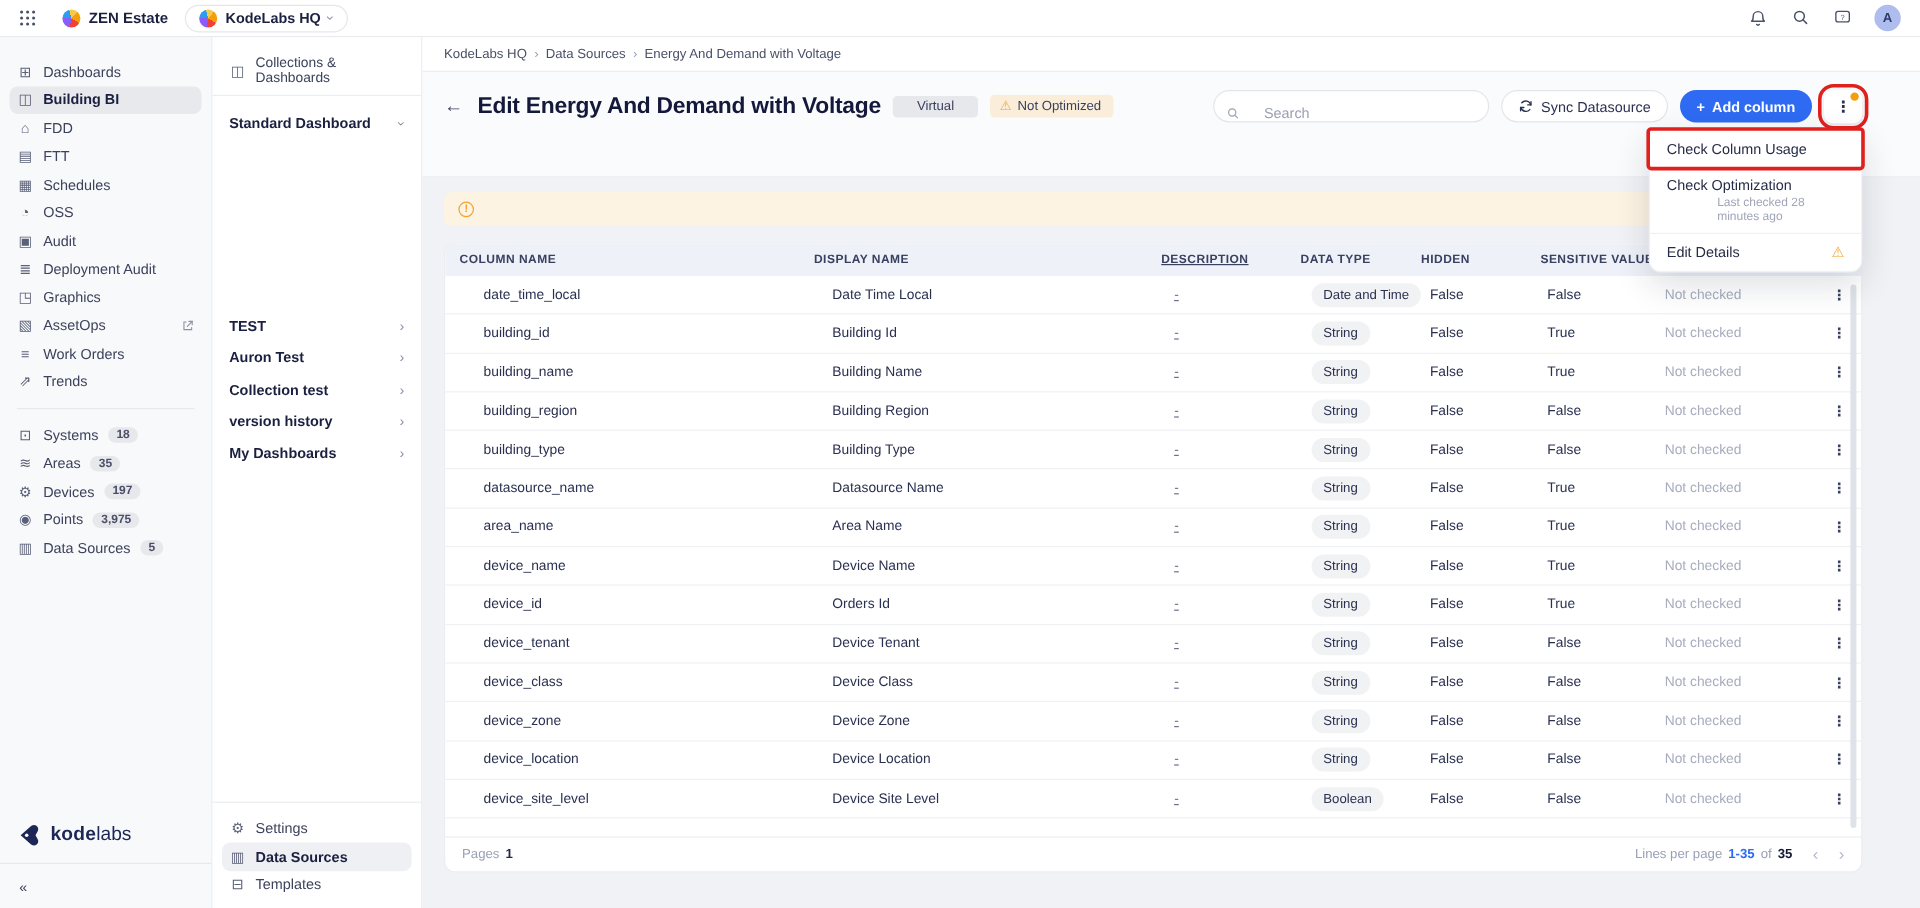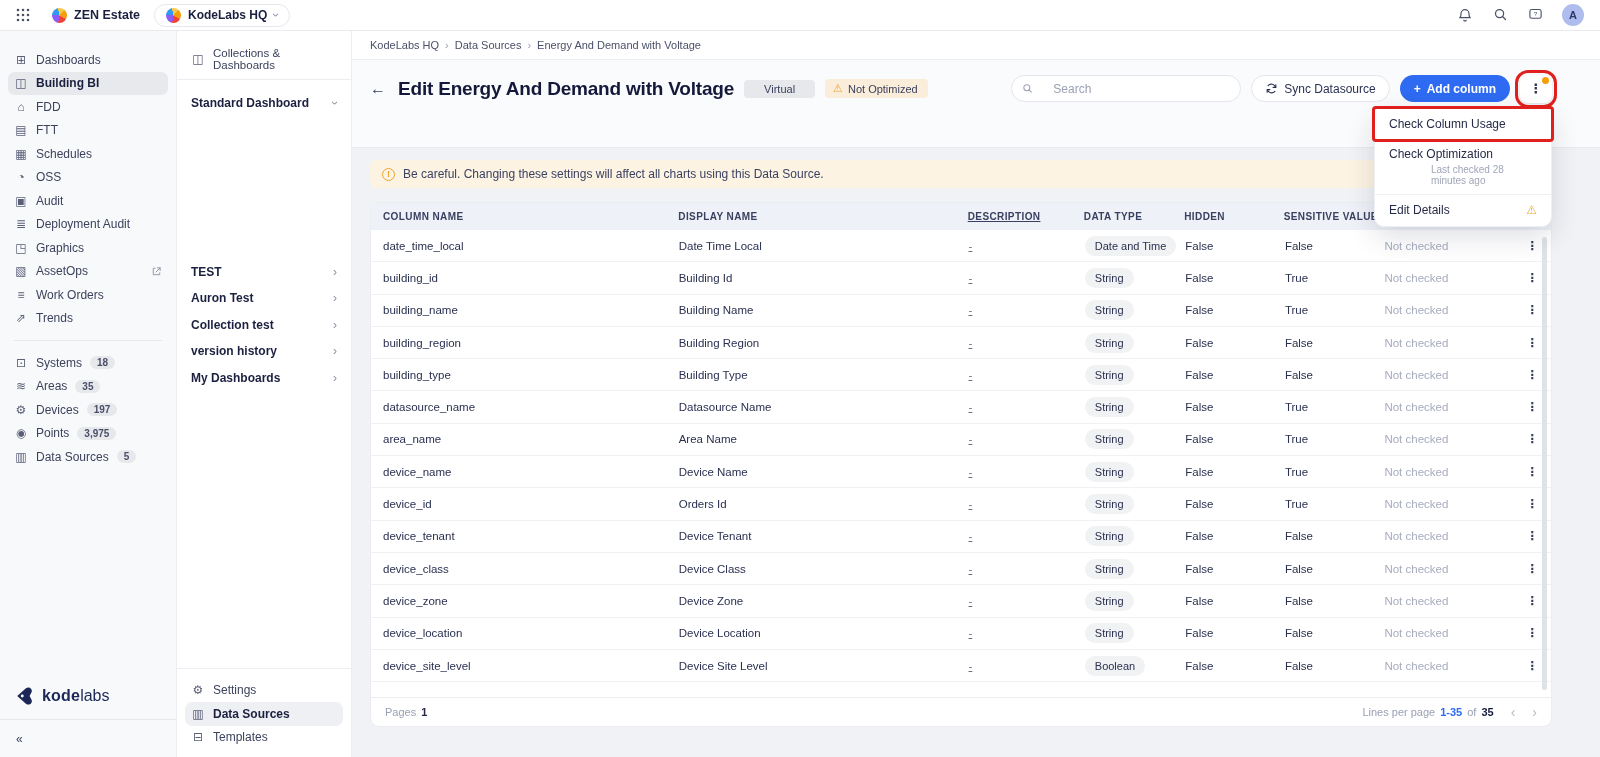--- a/index.html
+++ b/index.html
@@ -59,21 +59,21 @@
   .crumb-wrap:last-child .crumb-sep { display:none; }
 
   .head-wrap { background:#FAFBFC; }
   .head-row { height:57px; display:flex; align-items:center; padding:0 48px 0 18px; gap:10px; }
   .back-ic { font-size:16px; color:#3A4060; cursor:pointer; margin-right:2px; }
   .page-title { font-size:19px; font-weight:800; color:#14183A; letter-spacing:-.2px; white-space:nowrap; }
   .badge-gray { background:#E7E8EB; color:#3A3F5C; font-size:11px; border-radius:4px; padding:3px 20px; }
   .badge-warn { background:#FAEEDB; color:#3A3F5C; font-size:11px; border-radius:4px; padding:3px 10px 3px 8px; display:flex; align-items:center; gap:5px; }
   .warn-tri { color:#F0A32F; font-size:11px; }
   .head-actions { margin-left:auto; display:flex; align-items:center; gap:10px; }
-  .search-box { width:230px; height:27px; background:#fff; border:1px solid #E3E5EA; border-radius:14px; display:flex; align-items:center; padding:0 10px; gap:20px; }
+  .search-box { width:230px; height:27px; background:#fff; border:1px solid #E3E5EA; border-radius:14px; display:flex; align-items:flex-end; padding:0 10px; gap:20px; }
   .search-box input { border:none; outline:none; font-size:12px; color:#2B3152; width:100%; font-family:"Liberation Sans","DejaVu Sans",sans-serif; background:transparent; }
   .search-box input::placeholder { color:#9AA0B5; }
   .btn-white { height:27px; background:#fff; border:1px solid #E3E5EA; border-radius:14px; display:flex; align-items:center; gap:6px; padding:0 13px; font-size:12px; color:#2B3152; cursor:pointer; }
   .btn-blue { height:27px; background:#2E6BF2; border:none; border-radius:14px; display:flex; align-items:center; gap:6px; padding:0 14px; font-size:12px; font-weight:700; color:#fff; cursor:pointer; }
   .kebab-btn { position:relative; width:32px; height:28px; background:#fff; border-radius:8px; box-shadow:0 1px 3px rgba(20,25,60,.12); display:flex; align-items:center; justify-content:center; font-size:13px; font-weight:700; color:#2B3152; cursor:pointer; outline:3px solid #E0201C; outline-offset:2px; }
   .kebab-btn::after { content:''; position:absolute; top:2px; right:3px; width:7px; height:7px; border-radius:50%; background:#F59E0B; }
 
   .tabs-row { display:flex; gap:26px; padding:0 18px; border-bottom:1px solid #E9EAEE; height:31px; }
   .tab { font-size:12px; color:#8A90A5; display:flex; align-items:flex-start; padding-top:5px; cursor:pointer; border-bottom:2.5px solid transparent; margin-bottom:-1px; }
   .tab.active { color:#1B2040; font-weight:700; border-bottom-color:#2E6BF2; }
@@ -81,21 +81,21 @@
   .content { flex:1; display:flex; flex-direction:column; padding:12px 48px 30px 18px; min-height:0; }
   .banner { height:28px; background:#FCF3E2; border-radius:6px; display:flex; align-items:center; gap:8px; padding:0 12px; margin-bottom:14px; flex-shrink:0; }
   .info-ic { width:13px; height:13px; border-radius:50%; border:1.5px solid #F0A32F; color:#F0A32F; font-size:9px; font-weight:700; display:flex; align-items:center; justify-content:center; flex-shrink:0; }
   .banner-text { font-size:12px; color:#3B4161; }
 
   
   .tcard { flex:1; background:#fff; border-radius:9px; border:1px solid #ECEDF1; display:flex; flex-direction:column; min-height:0; position:relative; overflow:hidden; }
   .thead { height:27px; background:#EEF1F7; display:flex; align-items:center; flex-shrink:0; }
   .th { font-size:10px; font-weight:700; letter-spacing:.4px; color:#3A4160; white-space:nowrap; }
   .trows { flex:1; overflow:hidden; }
-  .trow { height:32.3px; display:flex; align-items:center; border-bottom:1px solid #F0F1F4; font-size:11.5px; color:#2A3050; }
+  .trow { height:32.3px; display:flex; align-items:center; border-bottom:1px solid #F0F1F4; font-size:11.5px; color:#2A3050;padding-left:20px; }
   .c1 { width:312px; padding-left:12px; } .c2 { width:294px; } .c3 { width:118px; color:#6A7087;text-decoration:underline; }
   .c4 { width:102px; } .c5 { width:101px; } .c6 { width:101px; } .c7 { width:131px; } .c8 { width:38px; text-align:center; }
   .th.c3 { color:#3A4160; }
   .dtpill { background:#F1F2F4; border-radius:11px; padding:4px 10px; font-size:11px; color:#2A3050; white-space:nowrap; }
   .usage-txt { color:#A7ACBE; }
   .sort-ic { color:#9AA0B5; font-size:10px; margin-left:4px; cursor:pointer; }
   .colpick { display:inline-flex; cursor:pointer; vertical-align:middle; }
   .rowkebab { font-size:12px; font-weight:700; color:#3A4160; cursor:pointer; }
   .vscroll { position:absolute; right:4px; top:34px; bottom:36px; width:5px; background:#DFE2E8; border-radius:3px; }
 
@@ -422,21 +422,20 @@
             <span class="tab"></span>
             <span class="tab"></span>
             <span class="tab"></span>
           </span>
         </div>
     </div>
 
     <div class="content">
       <div class="banner">
         <span class="info-ic">!</span>
-        <span class="banner-text">Be careful. Changing these settings will affect all charts using this Data Source.</span>
       </div>
 
       <div class="tcard">
         <div class="thead">
           <span class="th c1">COLUMN NAME</span>
           <span class="th c2">DISPLAY NAME</span>
           <span class="th c3">DESCRIPTION</span>
           <span class="th c4">DATA TYPE</span>
           <span class="th c5">HIDDEN</span>
           <span class="th c6">SENSITIVE VALUES</span>

